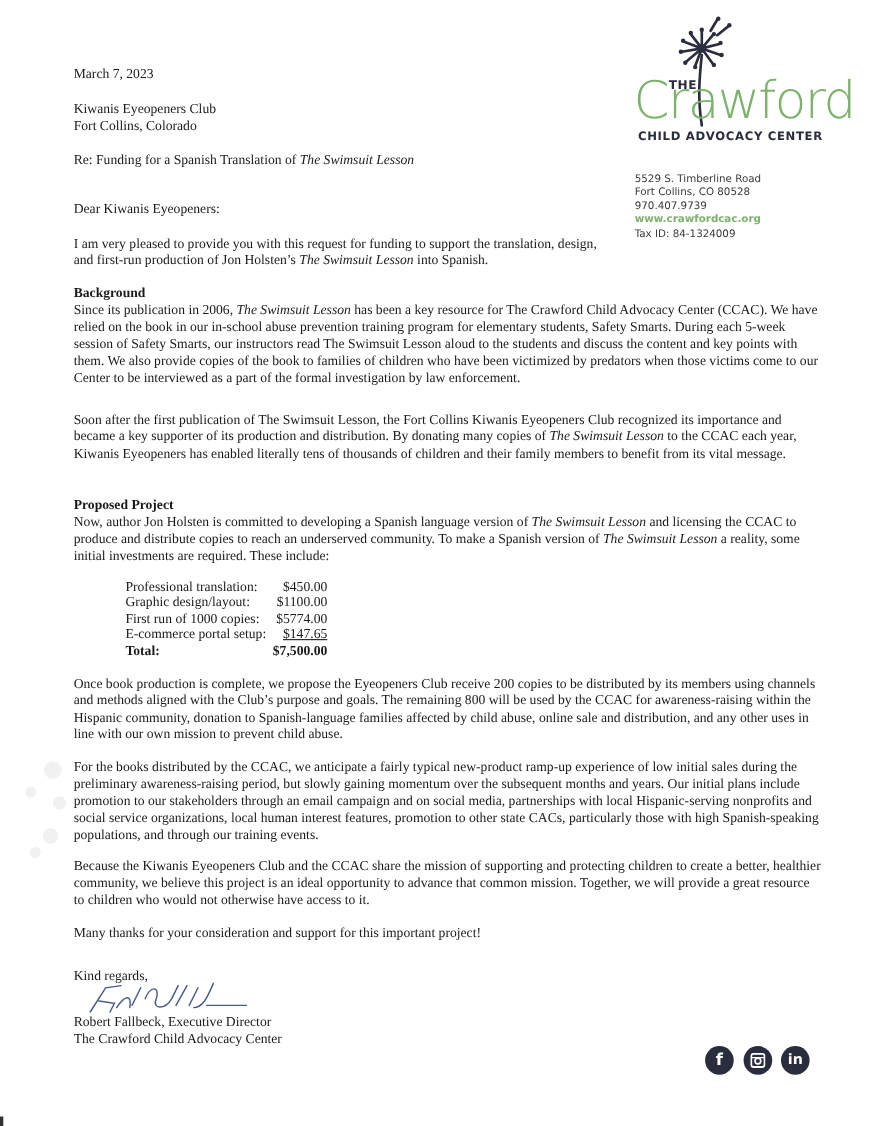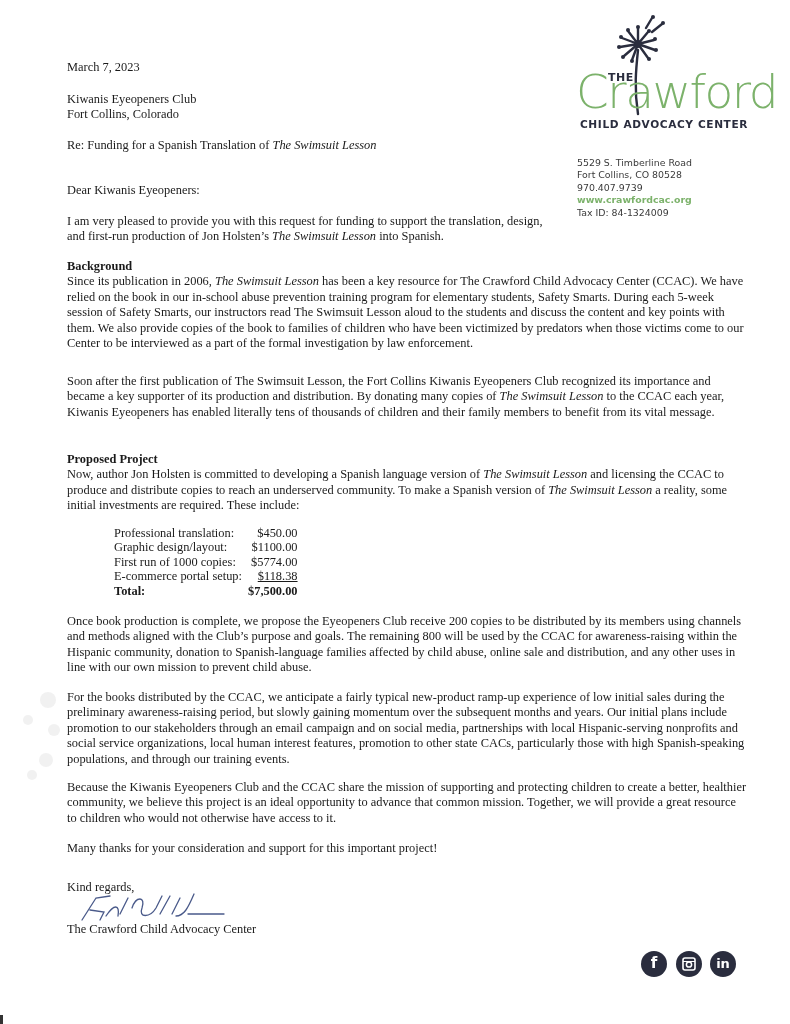--- a/index.html
+++ b/index.html
@@ -133,21 +133,21 @@
   <tr>
     <td>Graphic design/layout:</td>
     <td class="amt">$1100.00</td>
   </tr>
   <tr>
     <td>First run of 1000 copies:</td>
     <td class="amt">$5774.00</td>
   </tr>
   <tr>
     <td>E-commerce portal setup:</td>
-    <td class="amt underline">$118.38</td>
+    <td class="amt underline">$147.65</td>
   </tr>
   <tr class="total">
     <td>Total:</td>
     <td class="amt">$7,500.00</td>
   </tr>
 </tbody>
   </table>
 
 <div class="block" style="top:614px;">Once book production is complete, we propose the Eyeopeners Club receive 200 copies to be distributed by its members using channels and methods aligned with the Club’s purpose and goals. The remaining 800 will be used by the CCAC for awareness-raising within the Hispanic community, donation to Spanish-language families affected by child abuse, online sale and distribution, and any other uses in line with our own mission to prevent child abuse.</div>
 
@@ -162,20 +162,21 @@
 <svg class="abs" style="left:76px; top:890px;" width="150" height="36" viewBox="0 0 150 36">
   <g stroke="#4a5a8a" stroke-width="1.3" fill="none" stroke-linecap="round">
     <path d="M6 30 L20 8 L34 6 M14 20 L28 22 L24 30"></path>
     <path d="M30 26 C 38 14, 44 14, 42 26 M44 24 L52 8"></path>
     <path d="M56 18 C 60 6, 70 6, 66 18 C 62 28, 74 28, 80 18 L 86 6 M84 24 L94 6 M96 24 L104 8"></path>
     <path d="M100 26 C 108 26, 112 18, 118 4 M112 24 L 148 24"></path>
   </g>
 </svg>
 
 <div class="block" style="top:922px;">
+  <div>Robert Fallbeck, Executive Director</div>
   <div>The Crawford Child Advocacy Center</div>
 </div>
 
 <div class="social" style="left:641px; font-size:15px;">
   <span>f</span>
 </div>
 <div class="social" style="left:676px;">
   <svg width="14" height="14" viewBox="0 0 14 14">
     <rect x="1" y="1" width="12" height="12" rx="2" fill="none" stroke="#fff" stroke-width="1.6"></rect>
     <circle cx="7" cy="7.5" r="2.6" fill="none" stroke="#fff" stroke-width="1.5"></circle>

